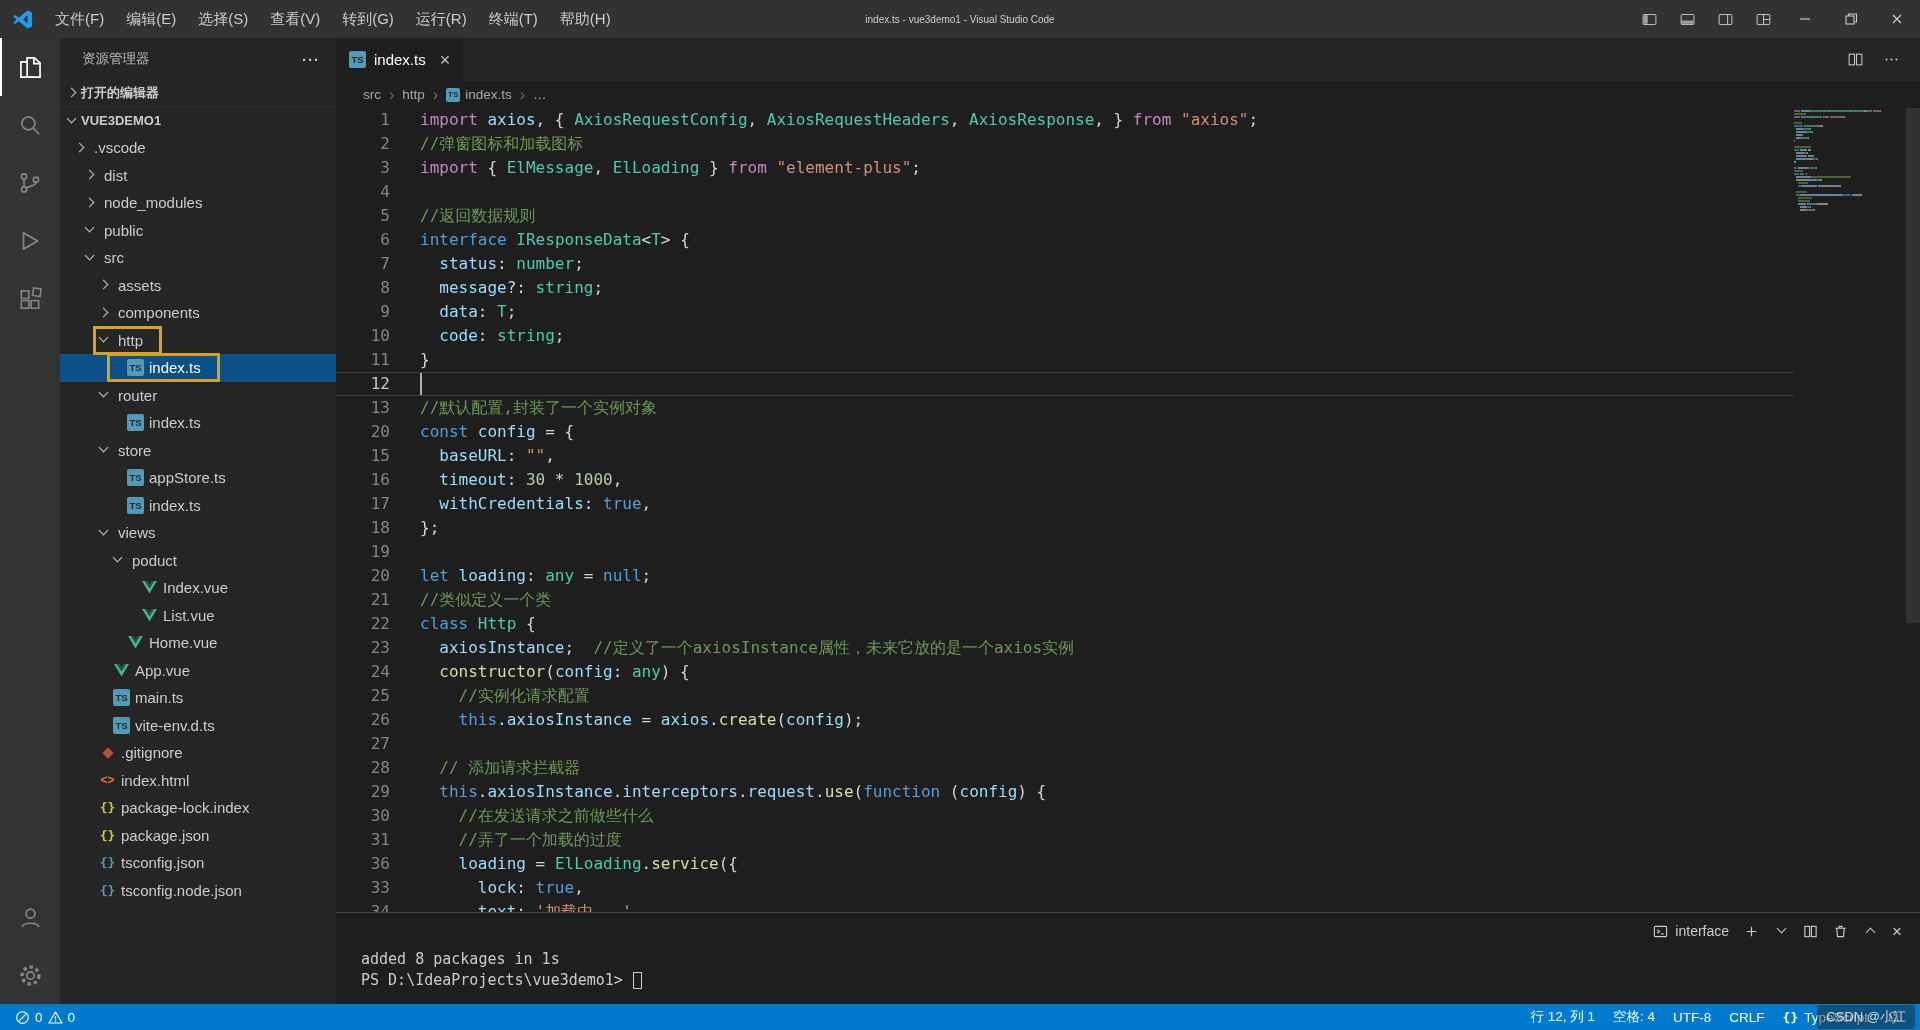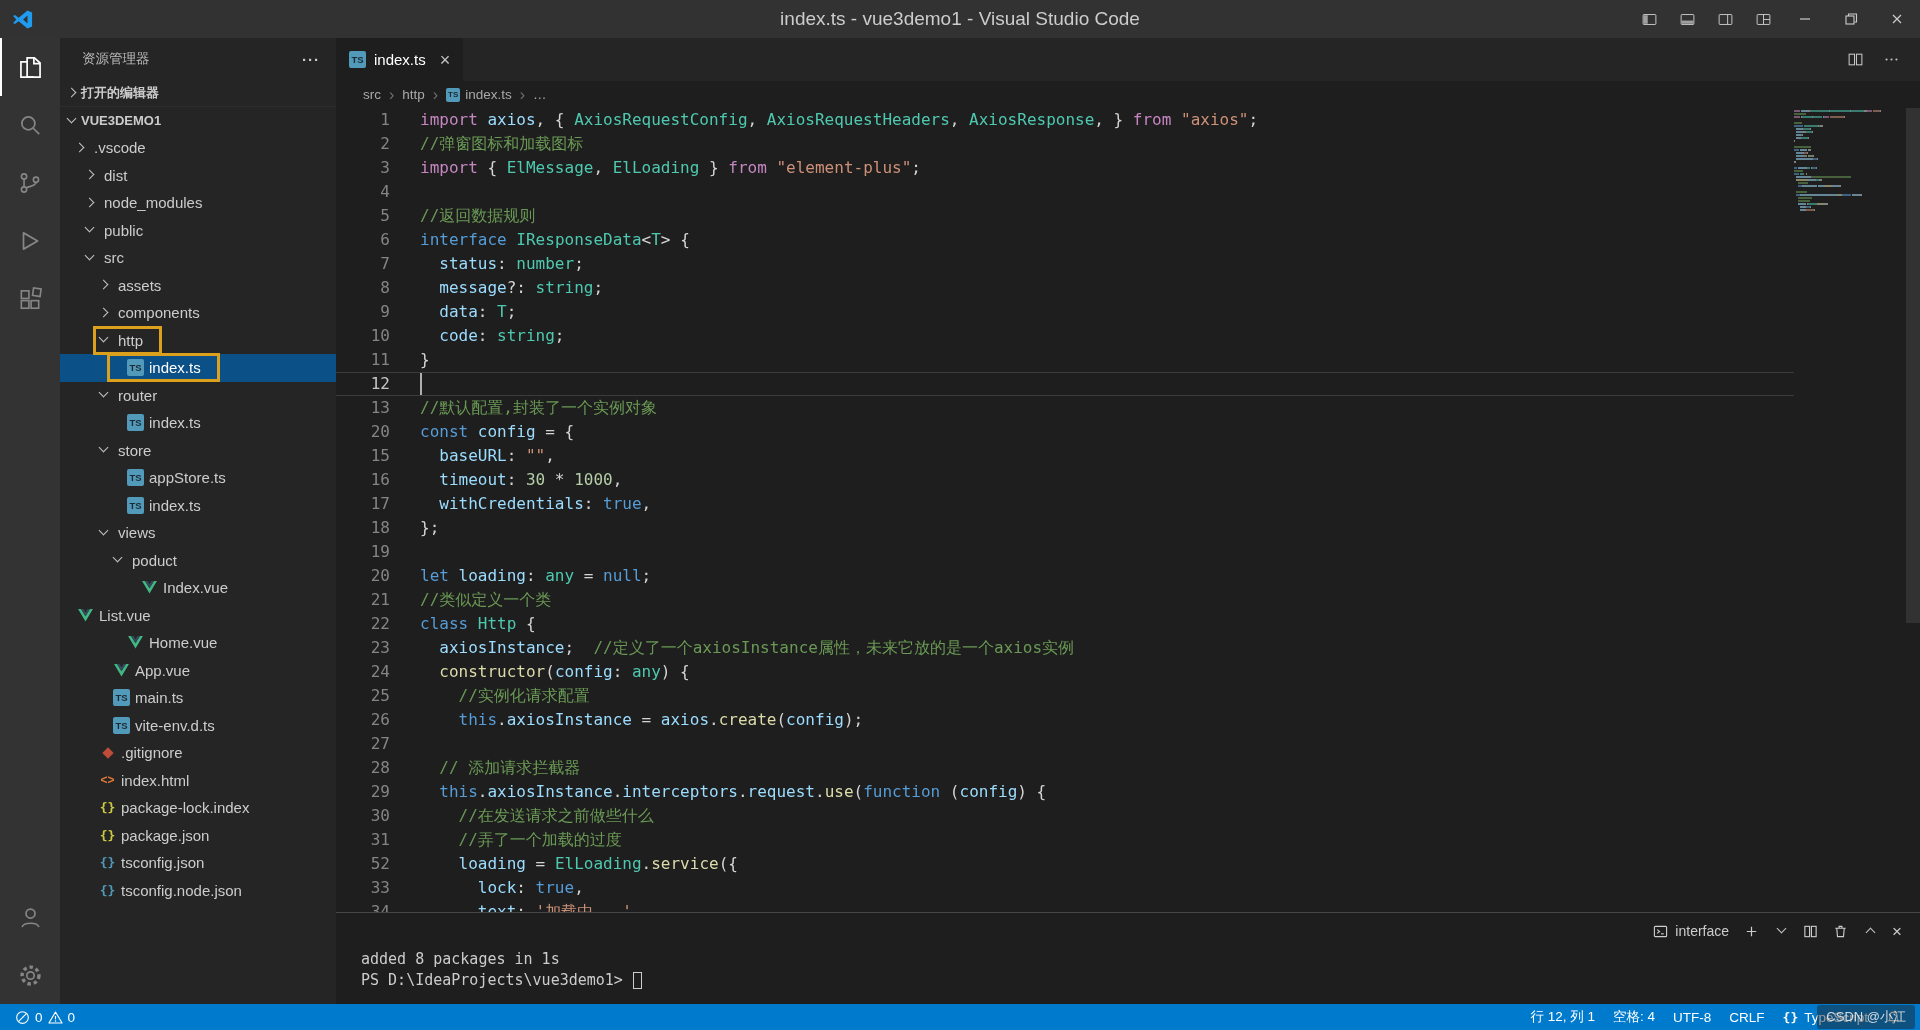--- a/index.html
+++ b/index.html
@@ -9,21 +9,21 @@
     background:#1e1e1e; font-family:"Liberation Sans","DejaVu Sans",sans-serif;
     -webkit-user-select:none; user-select:none;
   }
 
   
   .titlebar { position:absolute; top:0; left:0; right:0; height:38px; background:#323233;
     display:flex; align-items:center; color:#cccccc; font-size:15px; z-index:40; }
   .vscode-logo { width:44px; display:flex; align-items:center; justify-content:center; height:100%; }
   .menu-bar { display:flex; height:100%; }
   .menu-item { padding:0 11px; display:flex; align-items:center; cursor:default; }
-  .window-title { position:absolute; left:50%; transform:translateX(-50%); font-size:19px; color:#cccccc; white-space:nowrap; }
+  .window-title { position:absolute; left:50%; transform:translateX(-50%); font-size:10px; color:#cccccc; white-space:nowrap; }
   .titlebar-right { margin-left:auto; display:flex; align-items:center; height:100%; }
   .tb-icon { width:38px; height:100%; display:flex; align-items:center; justify-content:center; color:#c5c5c5; }
   .win-btn { width:46px; height:100%; display:flex; align-items:center; justify-content:center; color:#cccccc; }
 
   
   .main { position:absolute; top:38px; left:0; right:0; bottom:26px; display:flex; }
 
   
   .activitybar { width:60px; background:#333333; display:flex; flex-direction:column; align-items:center; flex:none; }
   .ab-item { width:60px; height:58px; display:flex; align-items:center; justify-content:center; color:#868686; position:relative; }
@@ -118,20 +118,30 @@
 </head>
 <body>
 
 <div class="titlebar">
   <div class="vscode-logo">
     <svg viewBox="0 0 24 24" width="23" height="23">
       <path fill="#1f9cf0" d="M17.2 2.6 22 4.7v14.6l-4.8 2.1L8 13.7l-3.9 3-1.9-1 3.4-3.7-3.4-3.7 1.9-1 3.9 3 9.2-7.7z"></path>
       <path fill="#323233" d="M17.2 7.8 12.6 12l4.6 4.2V7.8z"></path>
     </svg>
   </div>
+  <div class="menu-bar">
+      <div class="menu-item">文件(F)</div>
+      <div class="menu-item">编辑(E)</div>
+      <div class="menu-item">选择(S)</div>
+      <div class="menu-item">查看(V)</div>
+      <div class="menu-item">转到(G)</div>
+      <div class="menu-item">运行(R)</div>
+      <div class="menu-item">终端(T)</div>
+      <div class="menu-item">帮助(H)</div>
+    </div>
   <div class="window-title">index.ts - vue3demo1 - Visual Studio Code</div>
   <div class="titlebar-right">
     <div class="tb-icon">
       <svg width="17" height="17" viewBox="0 0 24 24">
           <rect x="3" y="5" width="18" height="14" rx="1" fill="none" stroke="currentColor" stroke-width="1.4"></rect>
           <rect x="4" y="6" width="5.5" height="12" fill="currentColor" opacity="0.75"></rect>
         </svg>
     </div>
     <div class="tb-icon">
       <svg width="17" height="17" viewBox="0 0 24 24">
@@ -352,21 +362,21 @@
               <span class="chev-spacer"></span>
               <span class="ic-vue">
                 <svg viewBox="0 0 16 14" width="15" height="13">
                   <path d="M0 0h3.2L8 7.7 12.8 0H16L8 13.5z" fill="#41b883"></path>
                   <path d="M3.2 0h2.6L8 3.5 10.2 0h2.6L8 7.7z" fill="#35495e"></path>
                 </svg>
               </span>
               <span class="t-label">Index.vue</span>
             </div>
           </div>
-          <div class="tree-row" style="">
+          <div class="tree-row" style="padding-left: 64px;">
             <div class="row-inner">
               <span class="chev-spacer"></span>
               <span class="ic-vue">
                 <svg viewBox="0 0 16 14" width="15" height="13">
                   <path d="M0 0h3.2L8 7.7 12.8 0H16L8 13.5z" fill="#41b883"></path>
                   <path d="M3.2 0h2.6L8 3.5 10.2 0h2.6L8 7.7z" fill="#35495e"></path>
                 </svg>
               </span>
               <span class="t-label">List.vue</span>
             </div>
@@ -532,21 +542,21 @@
           <div class="ln">22</div>
           <div class="ln">23</div>
           <div class="ln">24</div>
           <div class="ln">25</div>
           <div class="ln">26</div>
           <div class="ln">27</div>
           <div class="ln">28</div>
           <div class="ln">29</div>
           <div class="ln">30</div>
           <div class="ln">31</div>
-          <div class="ln">52</div>
+          <div class="ln">36</div>
           <div class="ln">33</div>
           <div class="ln">34</div>
         </div>
       <div class="code" id="code"><div class="code-line"><span class="tk-k">import</span><span class="tk-v"> axios</span><span class="tk-p">, { </span><span class="tk-t">AxiosRequestConfig</span><span class="tk-p">, </span><span class="tk-t">AxiosRequestHeaders</span><span class="tk-p">, </span><span class="tk-t">AxiosResponse</span><span class="tk-p">, } </span><span class="tk-k">from</span><span class="tk-p"> </span><span class="tk-str">"axios"</span><span class="tk-p">;</span></div><div class="code-line"><span class="tk-c">//弹窗图标和加载图标</span></div><div class="code-line"><span class="tk-k">import</span><span class="tk-p"> { </span><span class="tk-t">ElMessage</span><span class="tk-p">, </span><span class="tk-t">ElLoading</span><span class="tk-p"> } </span><span class="tk-k">from</span><span class="tk-p"> </span><span class="tk-str">"element-plus"</span><span class="tk-p">;</span></div><div class="code-line"></div><div class="code-line"><span class="tk-c">//返回数据规则</span></div><div class="code-line"><span class="tk-s">interface</span><span class="tk-p"> </span><span class="tk-t">IResponseData</span><span class="tk-p">&lt;</span><span class="tk-t">T</span><span class="tk-p">&gt; {</span></div><div class="code-line"><span class="tk-v">  status</span><span class="tk-p">: </span><span class="tk-t">number</span><span class="tk-p">;</span></div><div class="code-line"><span class="tk-v">  message</span><span class="tk-p">?: </span><span class="tk-t">string</span><span class="tk-p">;</span></div><div class="code-line"><span class="tk-v">  data</span><span class="tk-p">: </span><span class="tk-t">T</span><span class="tk-p">;</span></div><div class="code-line"><span class="tk-v">  code</span><span class="tk-p">: </span><span class="tk-t">string</span><span class="tk-p">;</span></div><div class="code-line"><span class="tk-p">}</span></div><div class="code-line"></div><div class="code-line"><span class="tk-c">//默认配置,封装了一个实例对象</span></div><div class="code-line"><span class="tk-s">const</span><span class="tk-p"> </span><span class="tk-v">config</span><span class="tk-p"> = {</span></div><div class="code-line"><span class="tk-v">  baseURL</span><span class="tk-p">: </span><span class="tk-str">""</span><span class="tk-p">,</span></div><div class="code-line"><span class="tk-v">  timeout</span><span class="tk-p">: </span><span class="tk-n">30</span><span class="tk-p"> * </span><span class="tk-n">1000</span><span class="tk-p">,</span></div><div class="code-line"><span class="tk-v">  withCredentials</span><span class="tk-p">: </span><span class="tk-s">true</span><span class="tk-p">,</span></div><div class="code-line"><span class="tk-p">};</span></div><div class="code-line"></div><div class="code-line"><span class="tk-s">let</span><span class="tk-v"> loading</span><span class="tk-p">: </span><span class="tk-t">any</span><span class="tk-p"> = </span><span class="tk-s">null</span><span class="tk-p">;</span></div><div class="code-line"><span class="tk-c">//类似定义一个类</span></div><div class="code-line"><span class="tk-s">class</span><span class="tk-p"> </span><span class="tk-t">Http</span><span class="tk-p"> {</span></div><div class="code-line"><span class="tk-v">  axiosInstance</span><span class="tk-p">;  </span><span class="tk-c">//定义了一个axiosInstance属性，未来它放的是一个axios实例</span></div><div class="code-line"><span class="tk-f">  constructor</span><span class="tk-p">(</span><span class="tk-v">config</span><span class="tk-p">: </span><span class="tk-t">any</span><span class="tk-p">) {</span></div><div class="code-line"><span class="tk-c">    //实例化请求配置</span></div><div class="code-line"><span class="tk-s">    this</span><span class="tk-p">.</span><span class="tk-v">axiosInstance</span><span class="tk-p"> = </span><span class="tk-v">axios</span><span class="tk-p">.</span><span class="tk-f">create</span><span class="tk-p">(</span><span class="tk-v">config</span><span class="tk-p">);</span></div><div class="code-line"></div><div class="code-line"><span class="tk-c">  // 添加请求拦截器</span></div><div class="code-line"><span class="tk-s">  this</span><span class="tk-p">.</span><span class="tk-v">axiosInstance</span><span class="tk-p">.</span><span class="tk-v">interceptors</span><span class="tk-p">.</span><span class="tk-v">request</span><span class="tk-p">.</span><span class="tk-f">use</span><span class="tk-p">(</span><span class="tk-s">function</span><span class="tk-p"> (</span><span class="tk-v">config</span><span class="tk-p">) {</span></div><div class="code-line"><span class="tk-c">    //在发送请求之前做些什么</span></div><div class="code-line"><span class="tk-c">    //弄了一个加载的过度</span></div><div class="code-line"><span class="tk-v">    loading</span><span class="tk-p"> = </span><span class="tk-t">ElLoading</span><span class="tk-p">.</span><span class="tk-f">service</span><span class="tk-p">({</span></div><div class="code-line"><span class="tk-v">      lock</span><span class="tk-p">: </span><span class="tk-s">true</span><span class="tk-p">,</span></div><div class="code-line"><span class="tk-v">      text</span><span class="tk-p">: </span><span class="tk-str">'加载中...'</span><span class="tk-p">,</span></div></div>
       <div class="caret" id="caret" style="top: 265px; left: 84px;"></div>
       <div class="minimap" id="minimap">
           <div class="mm-line">
             <span class="mm-seg" style="width: 6.3px; background: rgb(197, 134, 192); opacity: 0.55;"></span>
             <span class="mm-seg" style="width: 1.05px; background: transparent;"></span>
             <span class="mm-seg" style="width: 5.25px; background: rgb(156, 220, 254); opacity: 0.55;"></span>

